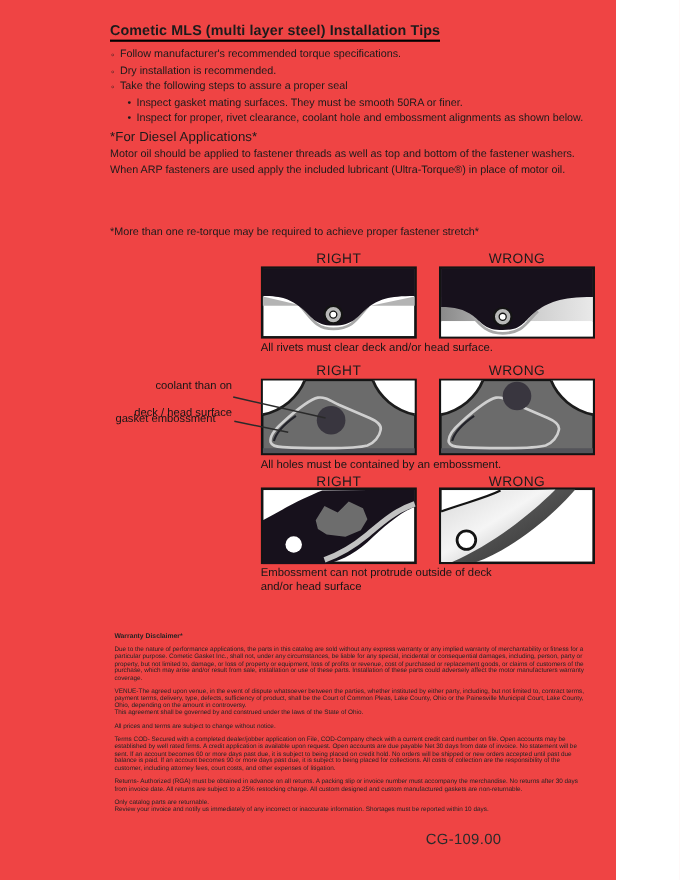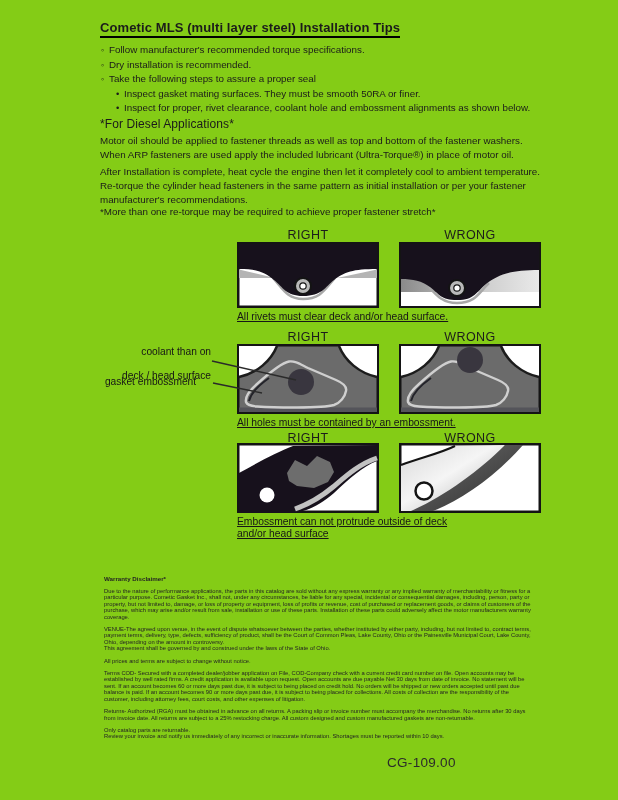--- a/index.html
+++ b/index.html
@@ -1,17 +1,17 @@
 <!DOCTYPE html>
 <html><head>
 <meta charset="utf-8">
 <style>
   html,body { margin:0; padding:0; background:#ffffff; }
   .page {
-    position:relative; width:618px; height:800px; background:#84cc16;
+    position:relative; width:560px; height:800px; background:#ef4444;
     font-family:"Liberation Sans", sans-serif; color:#1b1b1b; overflow:hidden;
   }
   .abs { position:absolute; }
 
   .title {
     left:100px; top:20px; font-size:13px; font-weight:bold;
     border-bottom:2px solid #000; padding-bottom:1px; display:inline-block;
     letter-spacing:0.1px;
   }
 
@@ -23,21 +23,21 @@
   .bullet-row.sub .marker { width:8px; flex:0 0 8px; font-size:9.5px; }
 
   .diesel-heading { left:100px; top:117px; font-size:12px; font-weight:normal; letter-spacing:0.1px; }
   .para { left:100px; width:445px; font-size:9.8px; line-height:13.8px; }
   .para1 { top:134px; }
   .para2 { top:165px; }
   .note  { left:100px; top:206px; font-size:9.8px; }
 
   .rw-label { font-size:12.5px; color:#1c1c1c; width:142px; text-align:center; letter-spacing:0.4px; }
   .panel { width:142px; }
-  .caption { left:237px; font-size:10.3px; color:#161616; line-height:11.5px;text-decoration:underline; }
+  .caption { left:237px; font-size:10.3px; color:#161616; line-height:11.5px; }
 
   .side-label { font-size:10.2px; color:#161616; width:121px; text-align:right; left:90px; }
 
   .leader-lines { left:0; top:0; pointer-events:none; }
 
   .disclaimer { left:104px; top:575px; width:427px; color:#242424; }
   .disclaimer h4 { margin:0 0 6px 0; font-size:6.2px; font-weight:bold; }
   .disclaimer p { margin:0 0 6px 0; font-size:5.8px; line-height:6.4px; }
   .disclaimer p.tight { margin-bottom:0; }
 
@@ -68,21 +68,20 @@
       <span class="txt">Inspect gasket mating surfaces.  They must be smooth 50RA or finer.</span>
     </div>
     <div class="bullet-row sub">
       <span class="marker">•</span>
       <span class="txt">Inspect for proper, rivet clearance, coolant hole and embossment alignments as shown below.</span>
     </div>
   </div>
 
   <div class="abs diesel-heading">*For Diesel Applications*</div>
   <div class="abs para para1">Motor oil should be applied to fastener threads as well as top and bottom of the fastener washers. When ARP fasteners are used apply the included lubricant (Ultra-Torque®) in place of motor oil.</div>
-  <div class="abs para para2">After Installation is complete, heat cycle the engine then let it completely cool to ambient temperature. Re-torque the cylinder head fasteners in the same pattern as initial installation or per your fastener manufacturer's recommendations.</div>
   <div class="abs note">*More than one re-torque may be required to achieve proper fastener stretch*</div>
 
   <div class="abs rw-label" style="left:237px; top:228px;">RIGHT</div>
   <div class="abs rw-label" style="left:399px; top:228px;">WRONG</div>
 
   <svg class="abs panel" style="left:237px; top:242px;" width="142" height="66" viewBox="0 0 142 66">
     <rect x="1.25" y="1.25" width="139.5" height="63.5" fill="#ffffff" stroke="#141414" stroke-width="2.5"></rect>
     <polygon points="2,27.5 38,36 2,36" fill="#b4b4b4"></polygon>
     <polygon points="140,27.5 100,36 140,36" fill="#b4b4b4"></polygon>
     <path d="M36,36 C46,47 50,57 66,57 C84,57 88,47 98,36" fill="none" stroke="#a8a8a8" stroke-width="2.5"></path>

